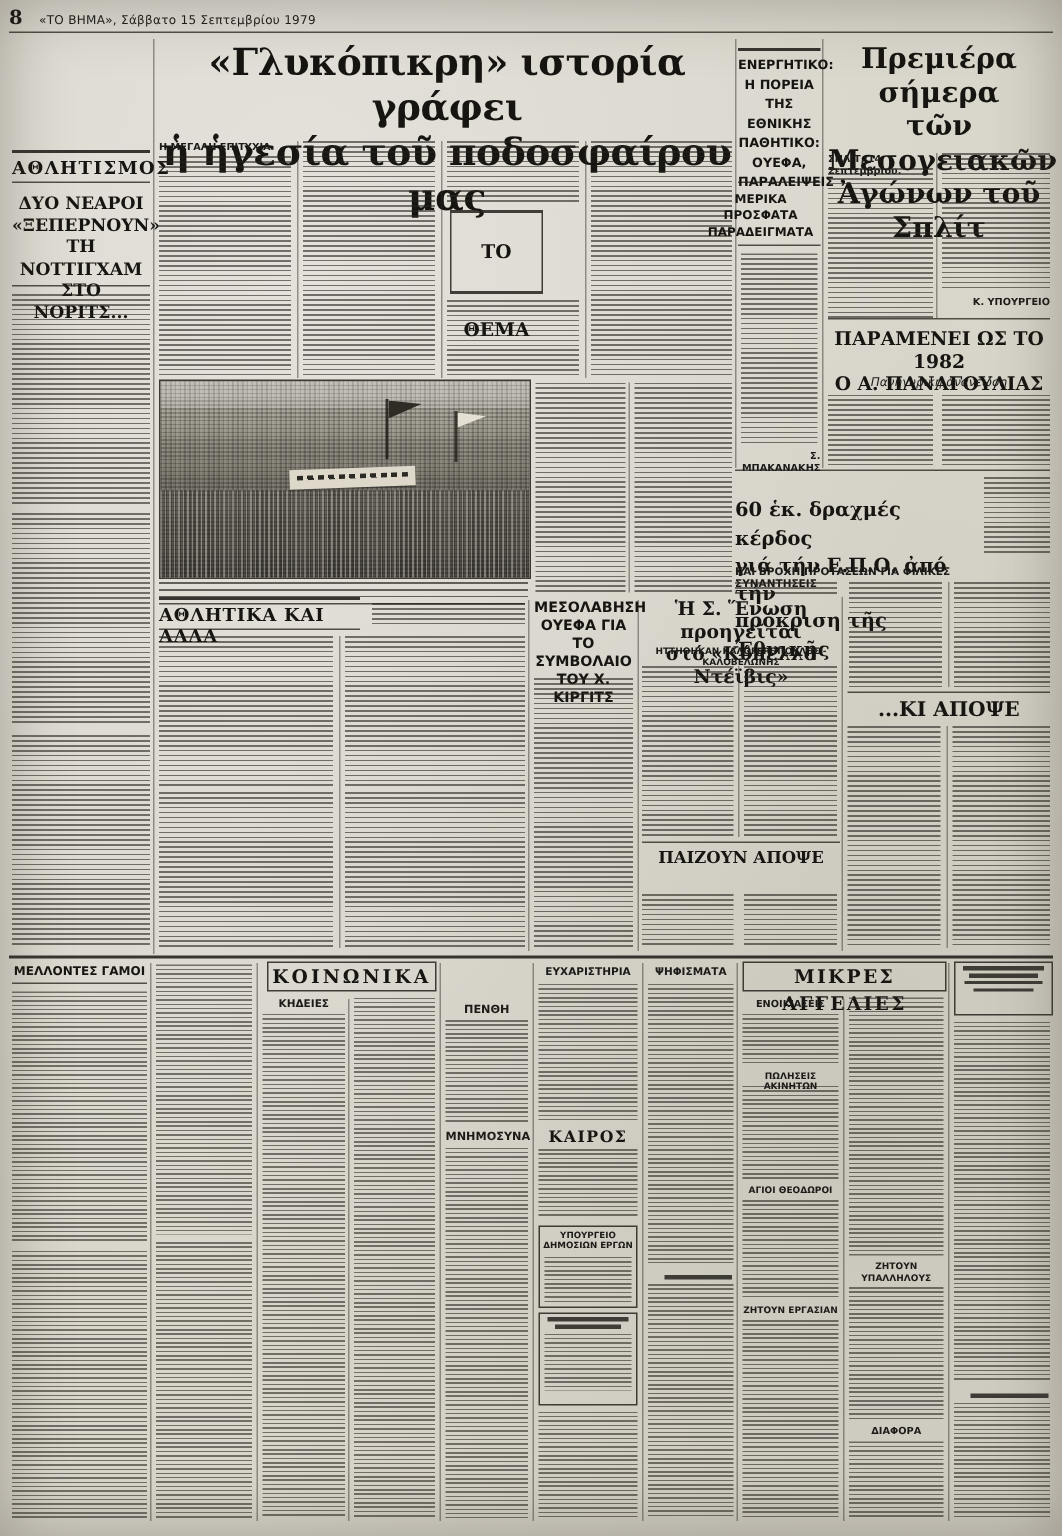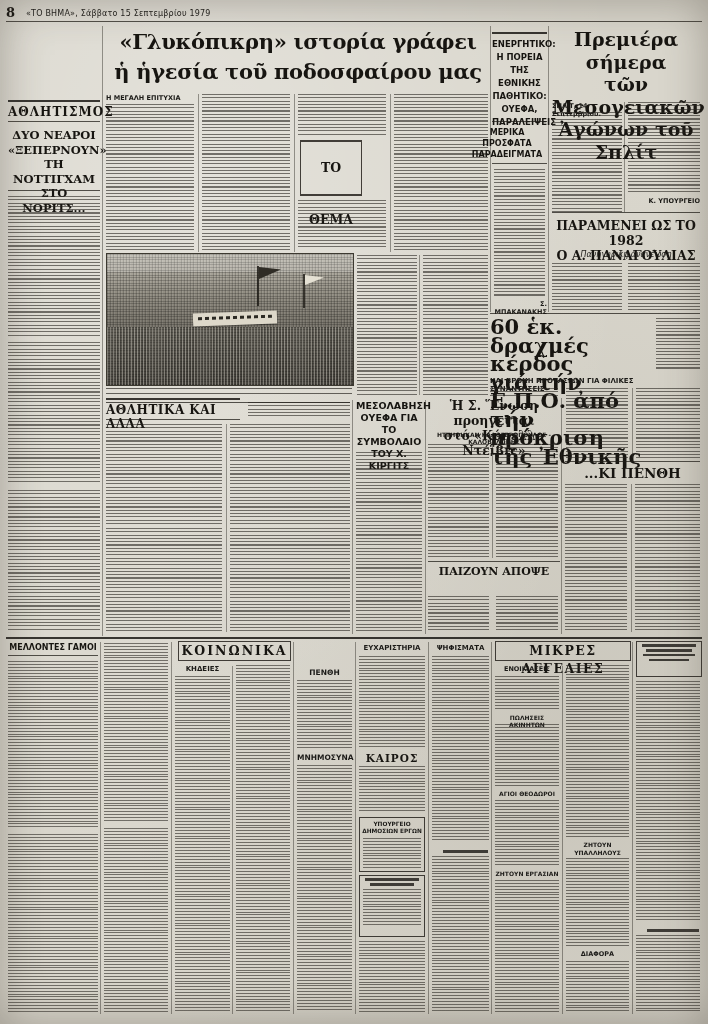--- a/index.html
+++ b/index.html
@@ -49,21 +49,21 @@
     <span style="display:block">ΔΥΟ ΝΕΑΡΟΙ</span>
     <span style="display:block">«ΞΕΠΕΡΝΟΥΝ»</span>
     <span style="display:block">ΤΗ ΝΟΤΤΙΓΧΑΜ</span>
     <span style="display:block">ΣΤΟ ΝΟΡΙΤΣ...</span>
   </div>
   <div class="abs hr" style="left:8px;top:190px;width:92px;"></div>
   <div class="abs ft" style="left:8px;top:196px;width:92px;height:140px;"></div>
   <div class="abs ft" style="left:8px;top:342px;width:92px;height:142px;"></div>
   <div class="abs ft" style="left:8px;top:490px;width:92px;height:142px;"></div>
 
-  <div class="abs serif b ctr ink" style="left:106px;top:27px;width:384px;font-size:21px;line-height:30px;letter-spacing:-.3px;">
+  <div class="abs serif b ctr ink" style="left:106px;top:27px;width:384px;font-size:25px;line-height:30px;letter-spacing:-.3px;">
     <span style="display:block">«Γλυκόπικρη» ιστορία γράφει</span>
     <span style="display:block">ἡ ἡγεσία τοῦ ποδοσφαίρου μας</span>
   </div>
 
   <div class="abs vr" style="left:198px;top:94px;height:158px;"></div>
   <div class="abs vr" style="left:294px;top:94px;height:158px;"></div>
   <div class="abs vr" style="left:390px;top:94px;height:158px;"></div>
 
   <div class="abs b" style="left:106px;top:94px;width:88px;font-size:6.5px;">Η ΜΕΓΑΛΗ ΕΠΙΤΥΧΙΑ</div>
   <div class="abs ft" style="left:106px;top:104px;width:88px;height:146px;"></div>
@@ -127,34 +127,34 @@
   <div class="abs hr" style="left:552px;top:212px;width:148px;"></div>
   <div class="abs serif b ctr ink" style="left:552px;top:218px;width:148px;font-size:12.5px;line-height:15px;">
     <span style="display:block">ΠΑΡΑΜΕΝΕΙ ΩΣ ΤΟ 1982</span>
     <span style="display:block">Ο Α. ΠΑΝΑΓΟΥΛΙΑΣ</span>
   </div>
   <div class="abs ctr" style="left:552px;top:250px;width:148px;font-size:8px;font-style:italic;">Πανηγυρική ἀνανέωση</div>
   <div class="abs ft" style="left:552px;top:263px;width:70px;height:49px;"></div>
   <div class="abs ft" style="left:628px;top:263px;width:72px;height:49px;"></div>
 
   <div class="abs hr" style="left:490px;top:313px;width:210px;"></div>
-  <div class="abs serif b ink" style="left:490px;top:318px;width:160px;font-size:21px;line-height:18.5px;">
+  <div class="abs serif b ink" style="left:490px;top:332px;width:160px;font-size:13px;line-height:18.5px;">
     <span style="display:block">60 ἑκ. δραχμές κέρδος</span>
     <span style="display:block">γιά τήν Ε.Π.Ο. ἀπό τήν</span>
     <span style="display:block">πρόκριση τῆς Ἐθνικῆς</span>
   </div>
   <div class="abs ft" style="left:656px;top:318px;width:44px;height:52px;"></div>
   <div class="abs b" style="left:490px;top:377px;width:160px;font-size:7px;">ΚΑΙ ΒΡΟΧΗ ΠΡΟΤΑΣΕΩΝ ΓΙΑ ΦΙΛΙΚΕΣ ΣΥΝΑΝΤΗΣΕΙΣ</div>
   <div class="abs ft" style="left:490px;top:388px;width:68px;height:8px;"></div>
   <div class="abs vr" style="left:632px;top:388px;height:70px;"></div>
   <div class="abs ft" style="left:566px;top:388px;width:62px;height:70px;"></div>
   <div class="abs ft" style="left:636px;top:388px;width:64px;height:70px;"></div>
 
   <div class="abs hr" style="left:565px;top:461px;width:135px;"></div>
-  <div class="abs serif b ctr ink" style="left:565px;top:465px;width:135px;font-size:13.5px;">...ΚΙ ΠΕΝΘΗ</div>
+  <div class="abs serif b ctr ink" style="left:565px;top:465px;width:135px;font-size:13.5px;">...ΚΙ ΑΠΟΨΕ</div>
   <div class="abs vr" style="left:631px;top:484px;height:148px;"></div>
   <div class="abs ft" style="left:565px;top:484px;width:62px;height:148px;"></div>
   <div class="abs ft" style="left:635px;top:484px;width:65px;height:148px;"></div>
 
   <div class="abs hr" style="left:106px;top:402px;width:700px;max-width:244px;"></div>
   <div class="abs hr2" style="left:106px;top:398px;width:134px;"></div>
   <div class="abs serif b ink" style="left:106px;top:403px;width:134px;font-size:12px;letter-spacing:.5px;">ΑΘΛΗΤΙΚΑ ΚΑΙ ΑΛΛΑ</div>
   <div class="abs hr" style="left:106px;top:419px;width:134px;"></div>
   <div class="abs ft" style="left:248px;top:402px;width:102px;height:16px;"></div>
   <div class="abs vr" style="left:226px;top:424px;height:208px;"></div>

